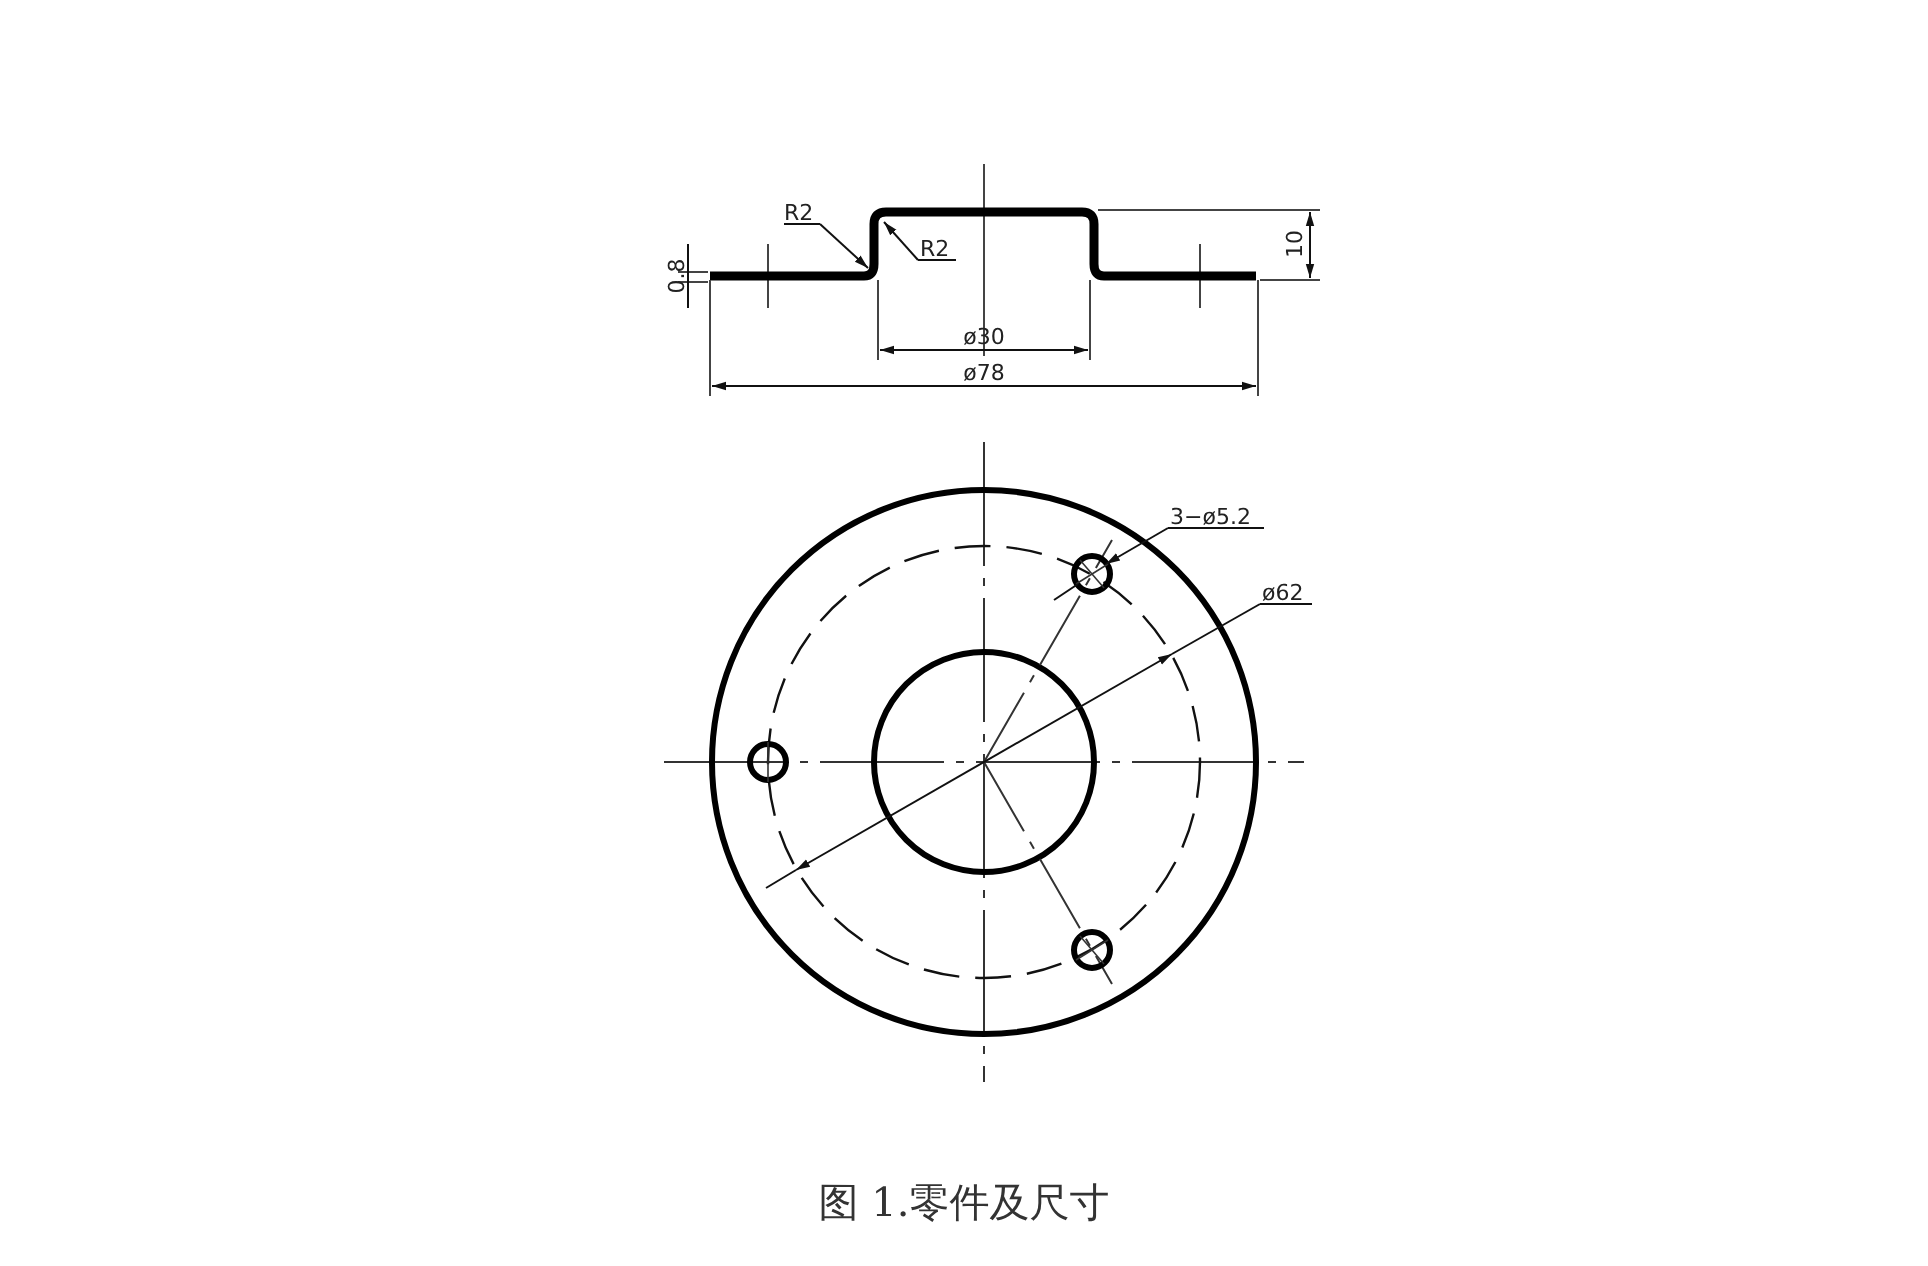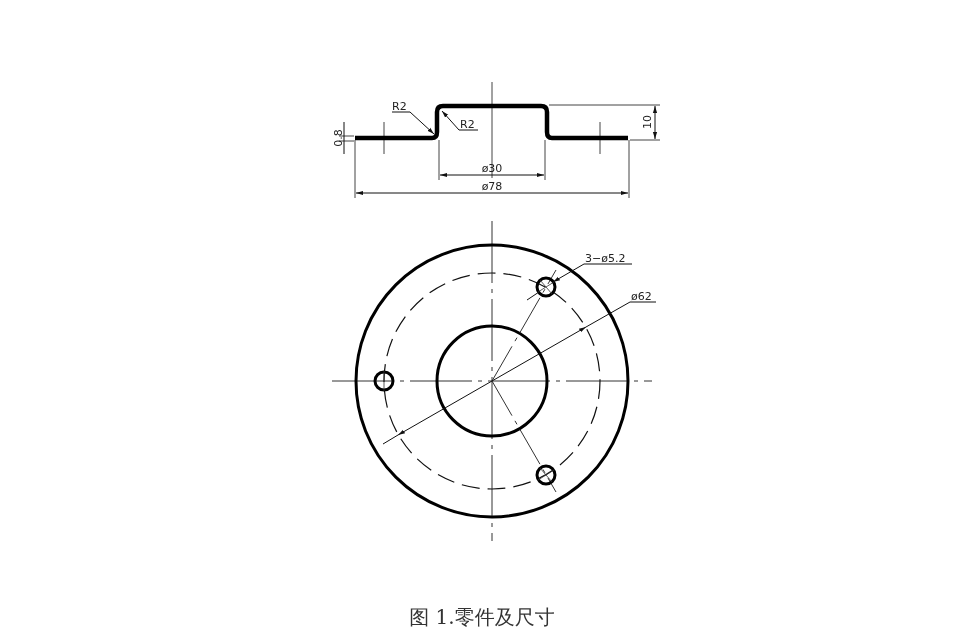--- a/index.html
+++ b/index.html
@@ -1,20 +1,20 @@
 <!DOCTYPE html>
 <html><head>
   <meta charset="utf-8">
   <style>
     html, body { margin: 0; padding: 0; background: #ffffff; }
     body { width: 964px; height: 633px; position: relative; overflow: hidden; font-family: "DejaVu Sans", sans-serif; }
     #drawing { position: absolute; left: 0; top: 0; width: 964px; height: 633px; }
     .dimtext { font-family: "DejaVu Sans", sans-serif; font-size: 11px; fill: #222; }
     #caption {
-      position: absolute; left: 0; top: 604px; width: 964px; text-align: center;
+      position: absolute; left: 0; top: 588px; width: 964px; text-align: center;
       font-family: "DejaVu Serif", serif; font-size: 20px; color: #333;
     }
   </style>
 </head>
 <body>
 
 <svg id="drawing" viewBox="0 0 964 633" xmlns="http://www.w3.org/2000/svg">
   <defs>
     <marker id="arr" viewBox="0 0 10 10" refX="10" refY="5" markerWidth="7" markerHeight="7" orient="auto-start-reverse">
       <path d="M0,2 L10,5 L0,8 z" fill="#111"></path>

